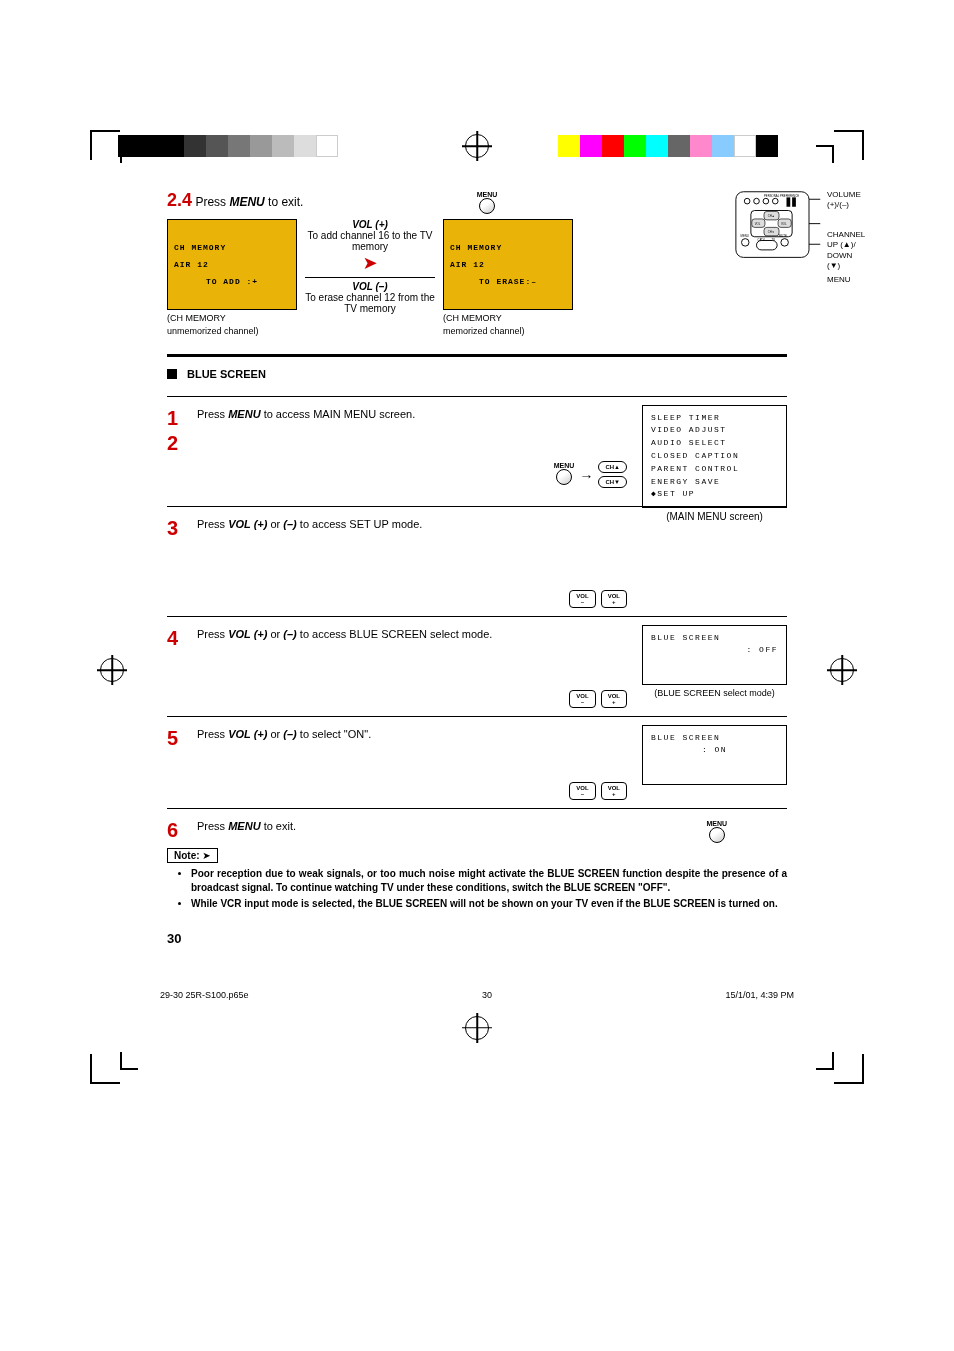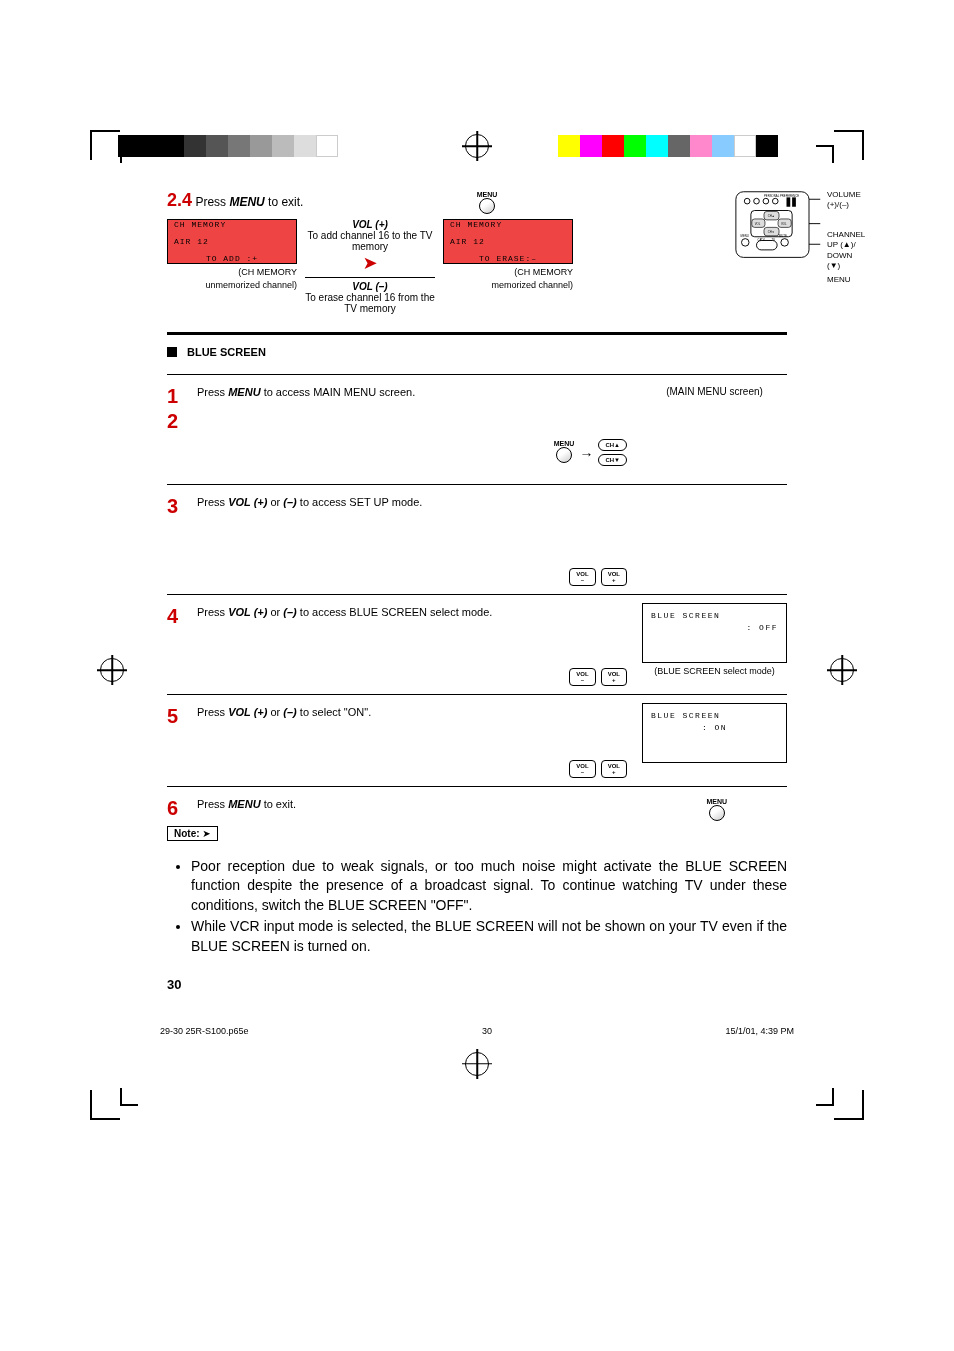--- a/index.html
+++ b/index.html
@@ -43,28 +43,29 @@
     font-weight: bold;
     font-style: italic;
     color: #666;
     margin-bottom: 8px;
   }
   .section-24 { display:flex; gap:10px; position:relative; margin-bottom:18px;}
   .step-num { font-size:18px; font-weight:bold; color:#c00; }
   .step-num-big { font-size:20px; font-weight:bold; color:#c00; width:20px; flex-shrink:0;}
   .osd-box {
     border:1px solid #000;
-    background:#ef4444;
+    background:#eab308;
     font-family: "Courier New", monospace;
     font-size:8px;
     letter-spacing:1px;
-    padding:0 6px;
+    padding:23px 6px;
     width:130px;
-  }
-  .osd-caption { font-size:9px; text-align:right; margin-top:3px;}
+    font-weight:bold;
+  }
+  .osd-caption { font-size:9px; text-align:left; margin-top:3px;}
   .vol-block { text-align:center; font-size:10px; }
   .vol-block .vl { font-weight:bold; font-style:italic;}
   .arrow-right { font-size:18px; color:#c00; }
   .menu-icon-box { text-align:center; font-size:7px; font-weight:bold;}
   .btn-circle { width:16px; height:16px; border:1.3px solid #000; border-radius:50%; display:inline-block; background:linear-gradient(145deg,#fff 40%,#ccc);}
 
   .remote-diagram { position:absolute; right:-42px; top:-2px; font-size:8px; line-height:1.3;}
   .remote-svg { width:100px; height:75px; }
   .remote-labels { position:absolute; left:98px; top:2px; }
 
@@ -78,25 +79,25 @@
 
   .side-osd { position:absolute; right:0; top:8px; width:145px; }
   .side-osd-box { border:1.5px solid #000; padding:6px 8px; font-family:"Courier New",monospace; font-size:8px; letter-spacing:1.5px; line-height:1.6;}
   .side-osd-cap { font-size:10px; text-align:center; margin-top:3px; }
 
   .btn-group { position:absolute; right:160px; bottom:8px; display:flex; gap:5px; align-items:center;}
   .rnd-btn { border:1.2px solid #000; border-radius:9px; font-size:6px; font-weight:bold; padding:2px 6px; text-align:center; line-height:1;}
   .rnd-btn-oval { border:1.2px solid #000; border-radius:4px; font-size:6px; font-weight:bold; padding:2px 6px; line-height:1; min-width:26px; text-align:center;}
 
   .note-label { border:1px solid #000; display:inline-block; padding:1px 6px; font-size:10px; font-weight:bold;}
-  .note-list { font-size:14px; line-height:1.4; padding-left:24px; margin-top:16px;}
+  .note-list { font-size:10px; line-height:1.4; padding-left:24px; margin-top:4px;font-weight:bold;}
   .note-list li { text-align:justify; margin-bottom:2px;}
   .page-num { font-weight:bold; font-size:13px; margin-top:20px;}
 
-  .footer-crop { position:relative; height:100px; margin-top:34px;}
+  .footer-crop { position:relative; height:100px; margin-top:44px;}
   .footer-line { font-size:9px; display:flex; justify-content:space-between; padding:0 160px;}
   .side-reg { position:absolute; top:50%; transform:translateY(-50%);}
   .side-reg.left { left:100px;}
   .side-reg.right { right:100px;}
   .corner.bl { left:90px; bottom:6px; border-left:2px solid #000; border-bottom:2px solid #000;}
   .corner.br { right:90px; bottom:6px; border-right:2px solid #000; border-bottom:2px solid #000;}
   .corner.blb { left:120px; bottom:20px; border-left:2px solid #000; border-bottom:2px solid #000; width:18px; height:18px;}
   .corner.brb { right:120px; bottom:20px; border-right:2px solid #000; border-bottom:2px solid #000; width:18px; height:18px;}
   .bold-ital { font-weight:bold; font-style:italic;}
 </style>
@@ -165,21 +166,21 @@
           </div>
           <div class="osd-caption">(CH MEMORY</div>
           <div class="osd-caption">unmemorized channel)</div>
         </div>
         <div class="vol-block" style="width:130px;">
           <div class="vl">VOL (+)</div>
           <div style="font-size:10px;">To add channel 16 to the TV memory</div>
           <div class="arrow-right">➤</div>
           <div style="border-top:1px solid #000; margin:3px 0;"></div>
           <div class="vl">VOL (–)</div>
-          <div style="font-size:10px;">To erase channel 16 from the TV memory</div>
+          <div style="font-size:10px;">To erase channel 12 from the TV memory</div>
         </div>
         <div>
           <div class="osd-box">
             <div>CH MEMORY</div>
             <div style="margin-top:8px;">AIR 12</div>
             <div style="margin-top:8px; text-align:center;">TO ERASE:–</div>
           </div>
           <div class="osd-caption">(CH MEMORY</div>
           <div class="osd-caption">memorized channel)</div>
         </div>
@@ -248,20 +249,29 @@
     </div>
     <div class="btn-group" style="bottom:18px; right:160px;">
       <div class="menu-icon-box"><span>MENU</span><br><span class="btn-circle"></span></div>
       <span style="font-size:14px;">→</span>
       <div style="display:flex; flex-direction:column; gap:3px;">
         <div class="rnd-btn">CH▲</div>
         <div class="rnd-btn">CH▼</div>
       </div>
     </div>
     <div class="side-osd">
+      <div class="side-osd-box">
+        <div>SLEEP TIMER</div>
+          <div>VIDEO ADJUST</div>
+          <div>AUDIO SELECT</div>
+        <div>CLOSED CAPTION</div>
+          <div>PARENT CONTROL</div>
+          <div>ENERGY SAVE</div>
+        <div>◆SET UP</div>
+      </div>
       <div class="side-osd-cap">(MAIN MENU screen)</div>
     </div>
   </div>
 
   <div class="step-block" style="min-height:110px;">
     <div class="step-row">
       <div class="step-num-big">3</div>
       <div class="step-body">
         <span>Press </span><span class="bold-ital">VOL (+)</span><span> or </span><span class="bold-ital">(–)</span><span> to access SET UP mode.</span>
       </div>

